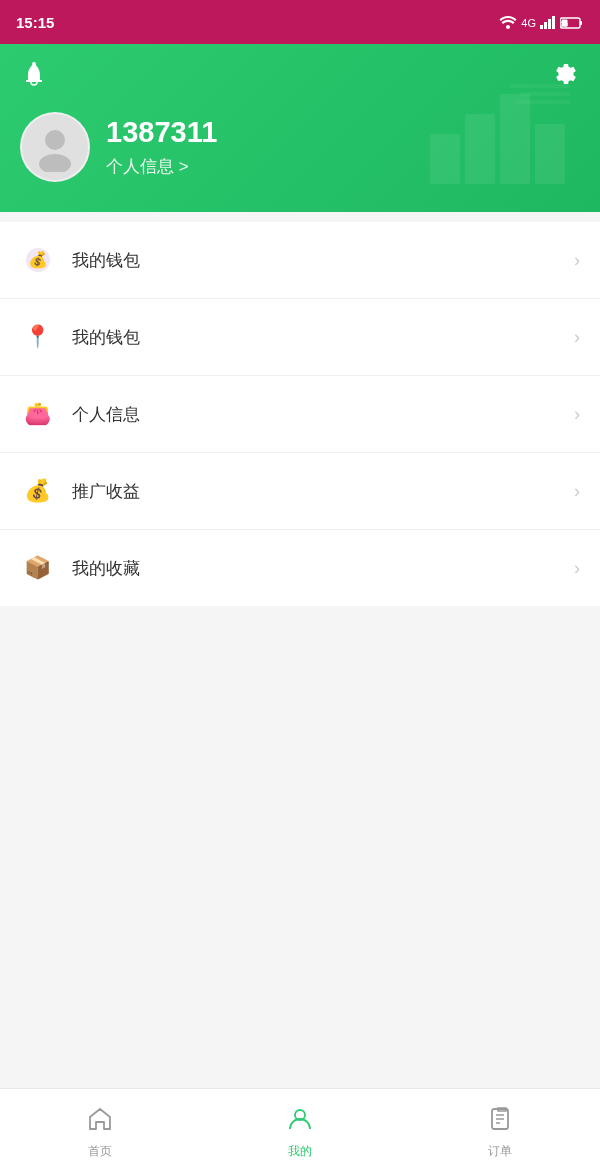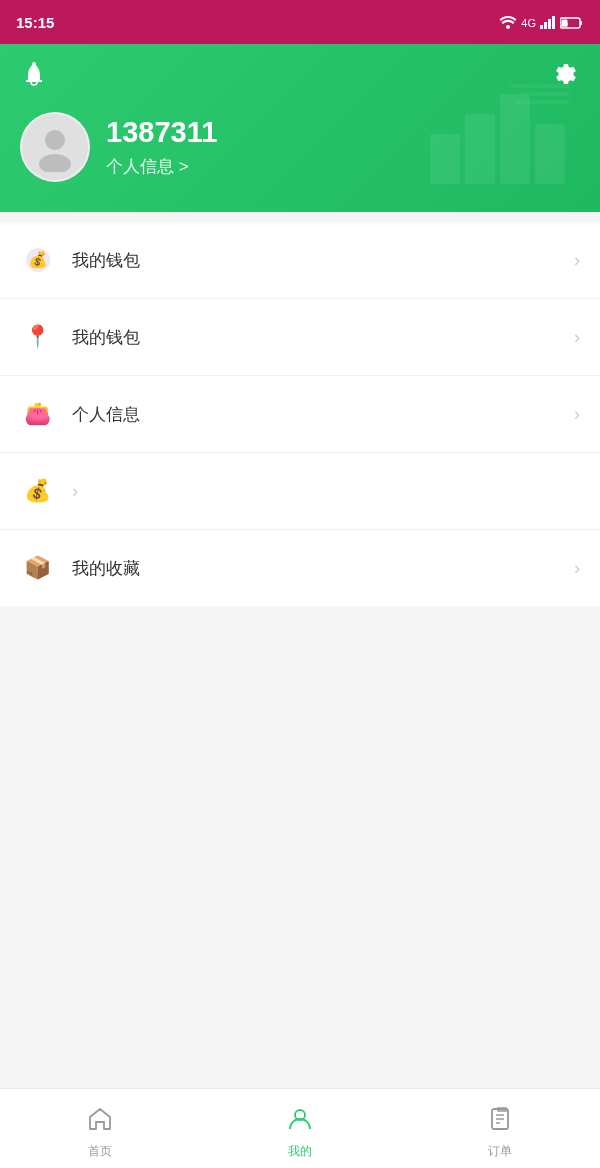--- a/index.html
+++ b/index.html
@@ -278,20 +278,21 @@
       </div>
       <span class="menu-label">个人信息</span>
       <span class="menu-chevron">›</span>
     </div>
       <div class="menu-item">
       <div class="menu-icon" style="font-size:24px;">
         <svg width="26" height="26" viewBox="0 0 26 26">
             <text x="13" y="20" text-anchor="middle" font-size="22">💰</text>
           </svg>
       </div>
+      <span class="menu-label">推广收益</span>
       <span class="menu-chevron">›</span>
     </div>
       <div class="menu-item">
       <div class="menu-icon" style="font-size:24px;">
         <svg width="26" height="26" viewBox="0 0 26 26">
             <text x="13" y="20" text-anchor="middle" font-size="22">📦</text>
           </svg>
       </div>
       <span class="menu-label">我的收藏</span>
       <span class="menu-chevron">›</span>

